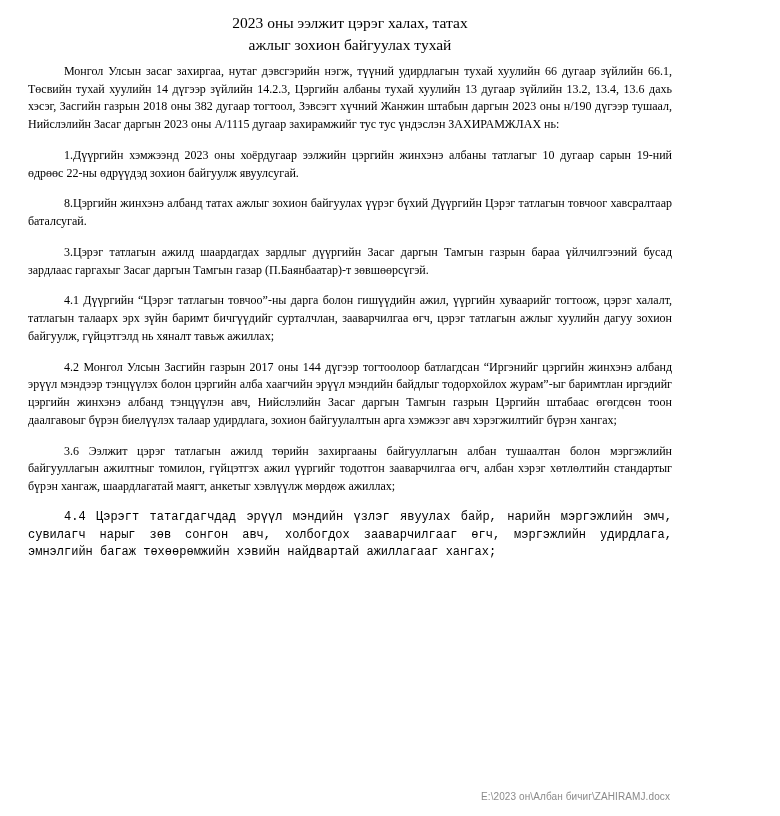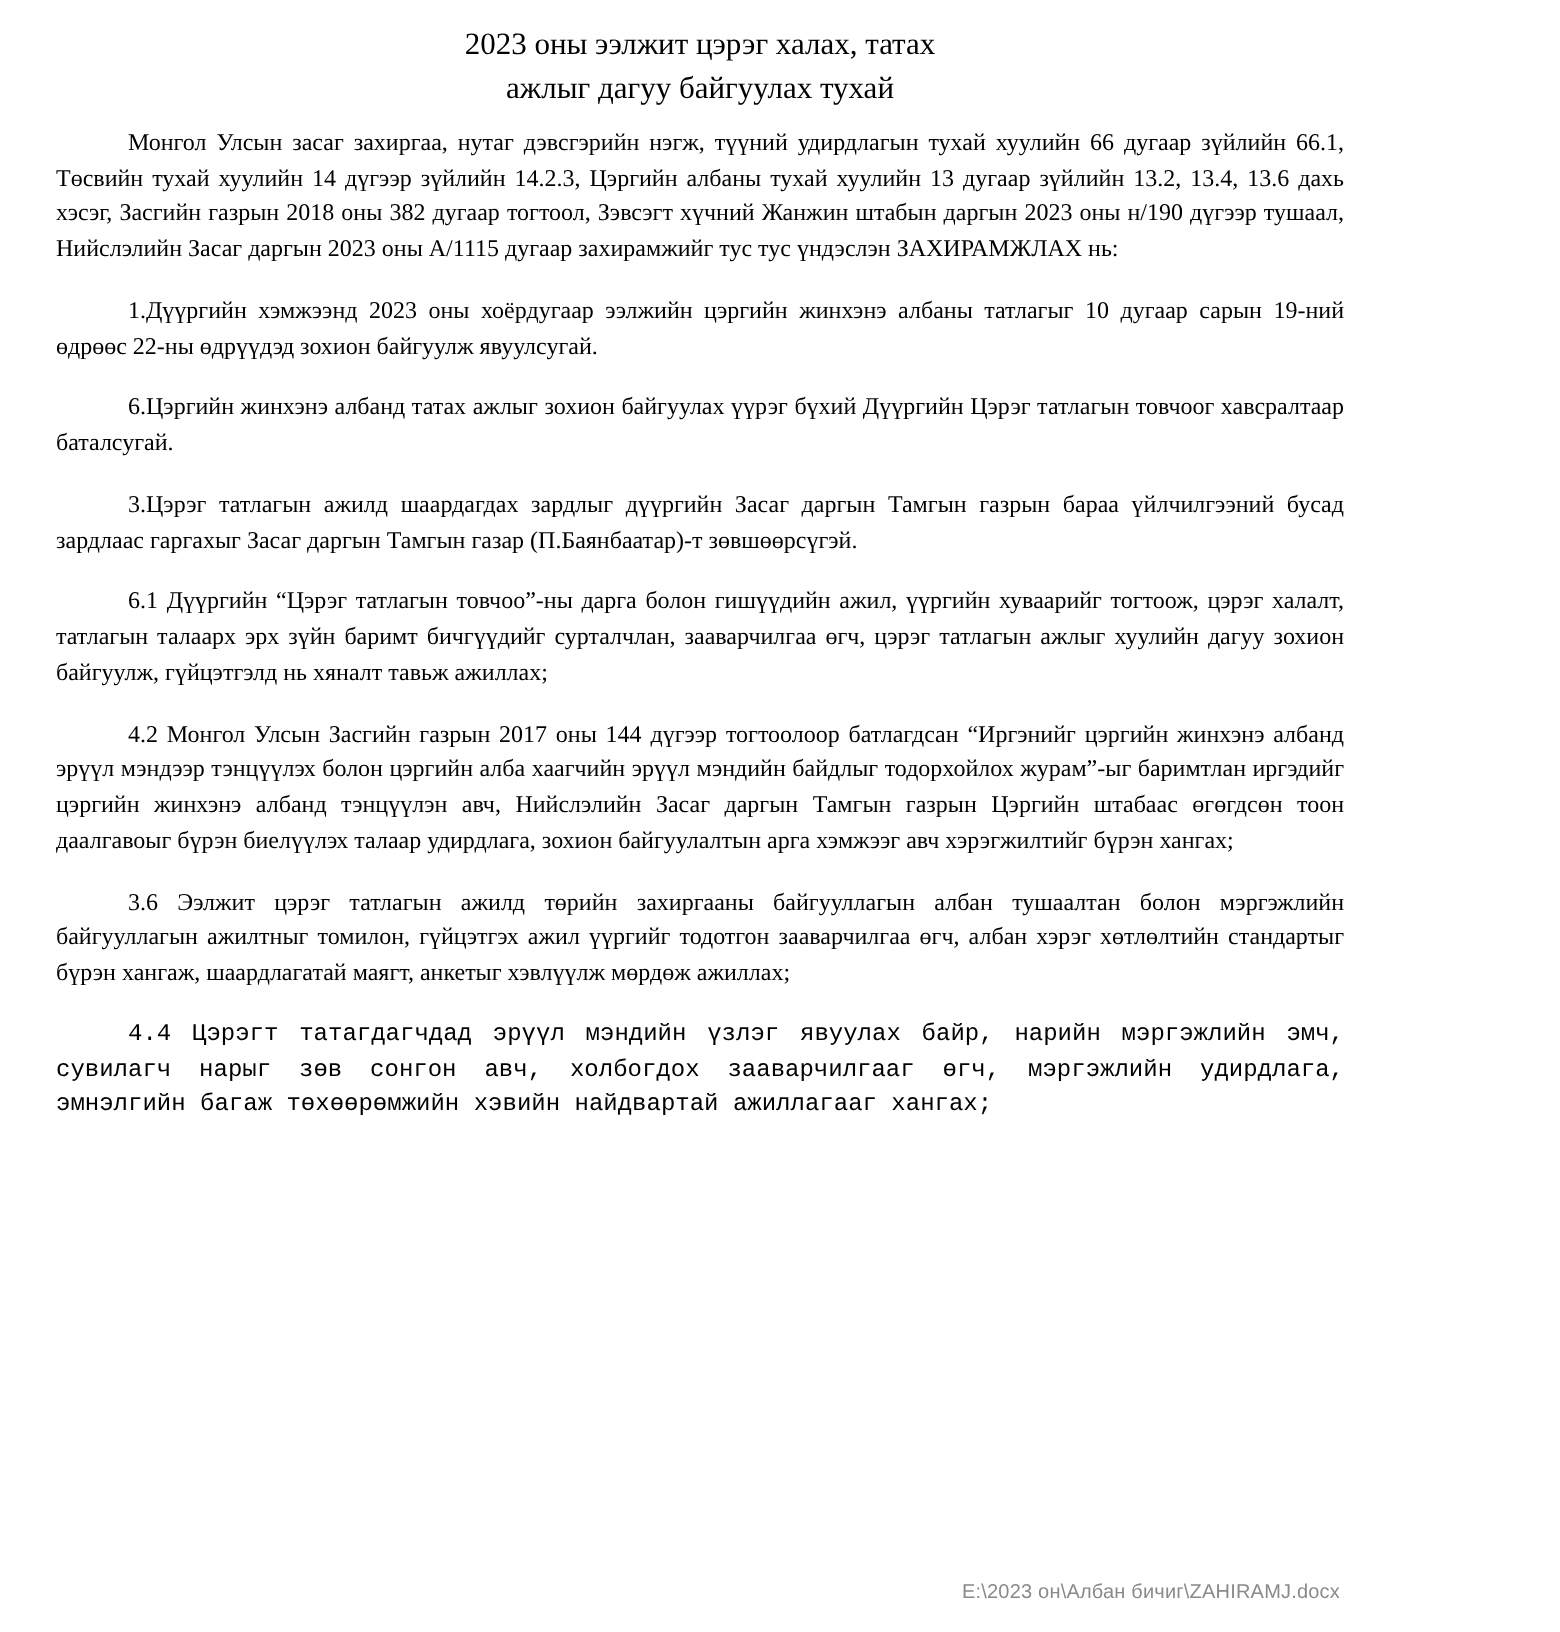--- a/index.html
+++ b/index.html
@@ -61,27 +61,27 @@
 </style>
 </head>
 <body>
 
 <div class="page">
 
   <div class="spacer-top"></div>
 
   <div class="doc-title">
     <span class="line">2023 оны ээлжит цэрэг халах, татах</span>
-    <span class="line">ажлыг дагуу байгуулах тухай</span>
+    <span class="line">ажлыг зохион байгуулах тухай</span>
   </div>
 
   <p class="para indent">Монгол Улсын засаг захиргаа, нутаг дэвсгэрийн нэгж, түүний удирдлагын тухай хуулийн 66 дугаар зүйлийн 66.1, Төсвийн тухай хуулийн 14 дүгээр зүйлийн 14.2.3, Цэргийн албаны тухай хуулийн 13 дугаар зүйлийн 13.2, 13.4, 13.6 дахь хэсэг, Засгийн газрын 2018 оны 382 дугаар тогтоол, Зэвсэгт хүчний Жанжин штабын даргын 2023 оны н/190 дүгээр тушаал, Нийслэлийн Засаг даргын 2023 оны А/1115 дугаар захирамжийг тус тус үндэслэн ЗАХИРАМЖЛАХ нь:</p>
   <p class="para indent">1.Дүүргийн хэмжээнд 2023 оны хоёрдугаар ээлжийн цэргийн жинхэнэ албаны татлагыг  10 дугаар сарын 19-ний өдрөөс 22-ны өдрүүдэд зохион байгуулж явуулсугай.</p>
-  <p class="para indent">6.Цэргийн жинхэнэ албанд татах ажлыг зохион байгуулах үүрэг бүхий Дүүргийн Цэрэг татлагын товчоог хавсралтаар баталсугай.</p>
+  <p class="para indent">8.Цэргийн жинхэнэ албанд татах ажлыг зохион байгуулах үүрэг бүхий Дүүргийн Цэрэг татлагын товчоог хавсралтаар баталсугай.</p>
   <p class="para indent">3.Цэрэг татлагын ажилд шаардагдах зардлыг дүүргийн Засаг даргын Тамгын газрын бараа үйлчилгээний бусад зардлаас гаргахыг Засаг даргын Тамгын газар (П.Баянбаатар)-т зөвшөөрсүгэй.</p>
-  <p class="para indent">6.1 Дүүргийн “Цэрэг татлагын товчоо”-ны дарга болон гишүүдийн ажил, үүргийн хуваарийг тогтоож, цэрэг халалт, татлагын талаарх эрх зүйн баримт бичгүүдийг сурталчлан, зааварчилгаа өгч, цэрэг татлагын ажлыг хуулийн дагуу зохион байгуулж, гүйцэтгэлд нь хяналт тавьж ажиллах;</p>
+  <p class="para indent">4.1 Дүүргийн “Цэрэг татлагын товчоо”-ны дарга болон гишүүдийн ажил, үүргийн хуваарийг тогтоож, цэрэг халалт, татлагын талаарх эрх зүйн баримт бичгүүдийг сурталчлан, зааварчилгаа өгч, цэрэг татлагын ажлыг хуулийн дагуу зохион байгуулж, гүйцэтгэлд нь хяналт тавьж ажиллах;</p>
   <p class="para indent">4.2 Монгол Улсын Засгийн газрын 2017 оны 144 дүгээр тогтоолоор батлагдсан “Иргэнийг цэргийн жинхэнэ албанд эрүүл мэндээр тэнцүүлэх болон цэргийн алба хаагчийн эрүүл мэндийн байдлыг тодорхойлох журам”-ыг баримтлан иргэдийг цэргийн жинхэнэ албанд тэнцүүлэн авч, Нийслэлийн Засаг даргын Тамгын газрын Цэргийн штабаас өгөгдсөн тоон даалгавоыг бүрэн биелүүлэх талаар удирдлага, зохион байгуулалтын арга хэмжээг авч хэрэгжилтийг бүрэн хангах;</p>
   <p class="para indent">3.6 Ээлжит цэрэг татлагын ажилд төрийн захиргааны байгууллагын албан тушаалтан болон мэргэжлийн байгууллагын ажилтныг томилон, гүйцэтгэх ажил үүргийг тодотгон зааварчилгаа өгч, албан хэрэг хөтлөлтийн стандартыг бүрэн хангаж, шаардлагатай маягт, анкетыг хэвлүүлж мөрдөж ажиллах;</p>
   <p class="para indent last">4.4 Цэрэгт татагдагчдад эрүүл мэндийн үзлэг явуулах байр, нарийн мэргэжлийн эмч, сувилагч нарыг зөв сонгон авч, холбогдох зааварчилгааг өгч, мэргэжлийн удирдлага, эмнэлгийн багаж төхөөрөмжийн хэвийн найдвартай ажиллагааг хангах;</p>
 
   <div class="footer-path">E:\2023 он\Албан бичиг\ZAHIRAMJ.docx</div>
 
 </div>
 
 </body></html>

